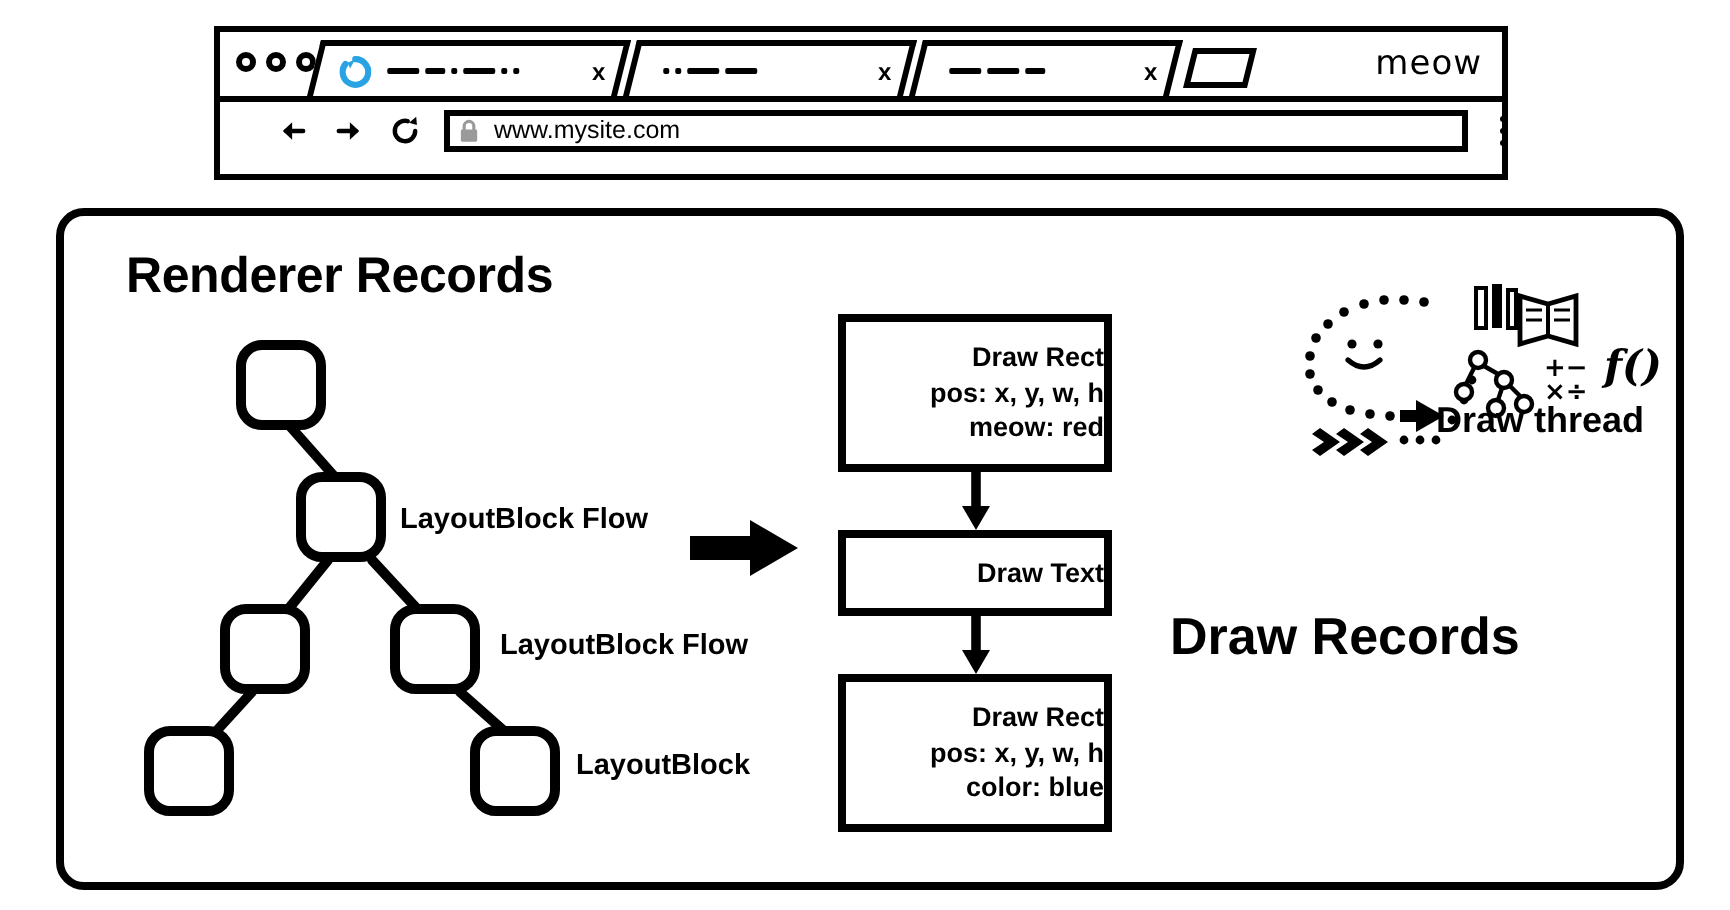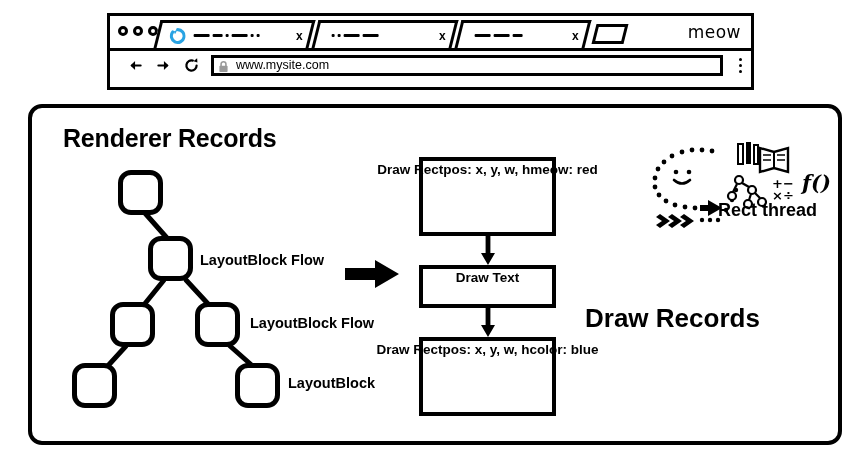--- a/index.html
+++ b/index.html
@@ -62,21 +62,21 @@
     border:3px solid #000;box-sizing:border-box;transform:skewX(-14deg);
   }
   #brand-label{
     position:absolute;right:10px;top:50%;transform:translateY(-50%);
     font-family:"DejaVu Sans",sans-serif;
     font-size:17px;letter-spacing:.5px;text-align:center;
   }
 
   
   #url-row{
-    position:absolute;left:5px;top:35px;height:29px;width:100%;
+    position:absolute;left:16px;top:35px;height:29px;width:100%;
     display:flex;align-items:center;border-radius:19px;
   }
   .navbtn{
     width:22px;height:22px;display:flex;align-items:center;justify-content:center;
     flex:0 0 auto;
   }
   #back-button{margin-left:9px;}
   #forward-button{margin-left:6px;}
   #reload-button{margin-left:6px;}
   #url-bar{
@@ -111,21 +111,21 @@
     border:5px solid #000;border-radius:13px;background:#fff;box-sizing:border-box;
   }
   .tree-label{position:absolute;font-size:14.5px;font-weight:bold;white-space:nowrap;}
 
   
   #flow-arrow{left:345px;top:258px;width:55px;height:32px;}
 
   
   .paint-box{
     position:absolute;border:4px solid #000;background:#fff;box-sizing:border-box;
-    display:flex;flex-direction:row;align-items:flex-start;justify-content:center;
+    display:flex;flex-direction:column;align-items:flex-end;justify-content:center;
     text-align:center;
   }
   .paint-line{font-size:13.5px;font-weight:bold;line-height:1.32;white-space:nowrap;}
   #paint-box-1{left:419px;top:157px;width:137px;height:79px;}
   #paint-box-2{left:419px;top:265px;width:137px;height:43px;}
   #paint-box-3{left:419px;top:337px;width:137px;height:79px;}
   .paint-arrow{position:absolute;left:481px;width:14px;}
   #paint-arrow-1{top:236px;height:29px;}
   #paint-arrow-2{top:308px;height:29px;}
 
@@ -369,13 +369,13 @@
       <text x="136" y="48">+−</text>
       <text x="136" y="60">×÷</text>
     </g>
 
     <g fill="#000">
       <text x="166" y="50" font-family="DejaVu Serif, serif" font-style="italic" font-size="21" font-weight="bold">f()</text>
     </g>
   </svg>
 </div>
 
-<div class="abs" id="main-thread-label">Rect thread</div>
+<div class="abs" id="main-thread-label">Draw thread</div>
 
 </body></html>

